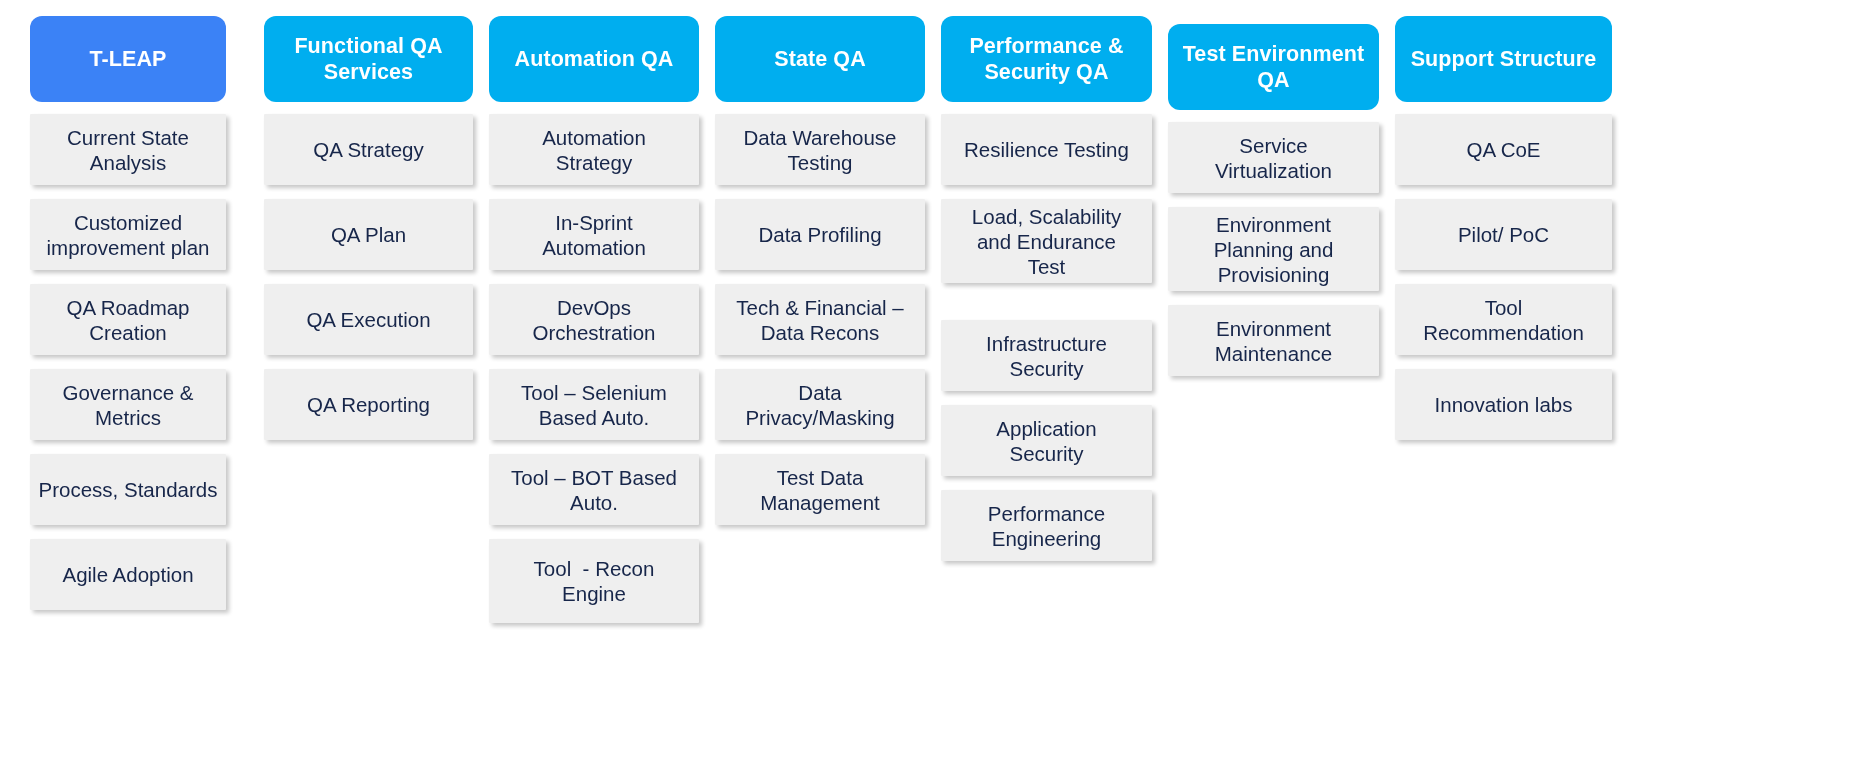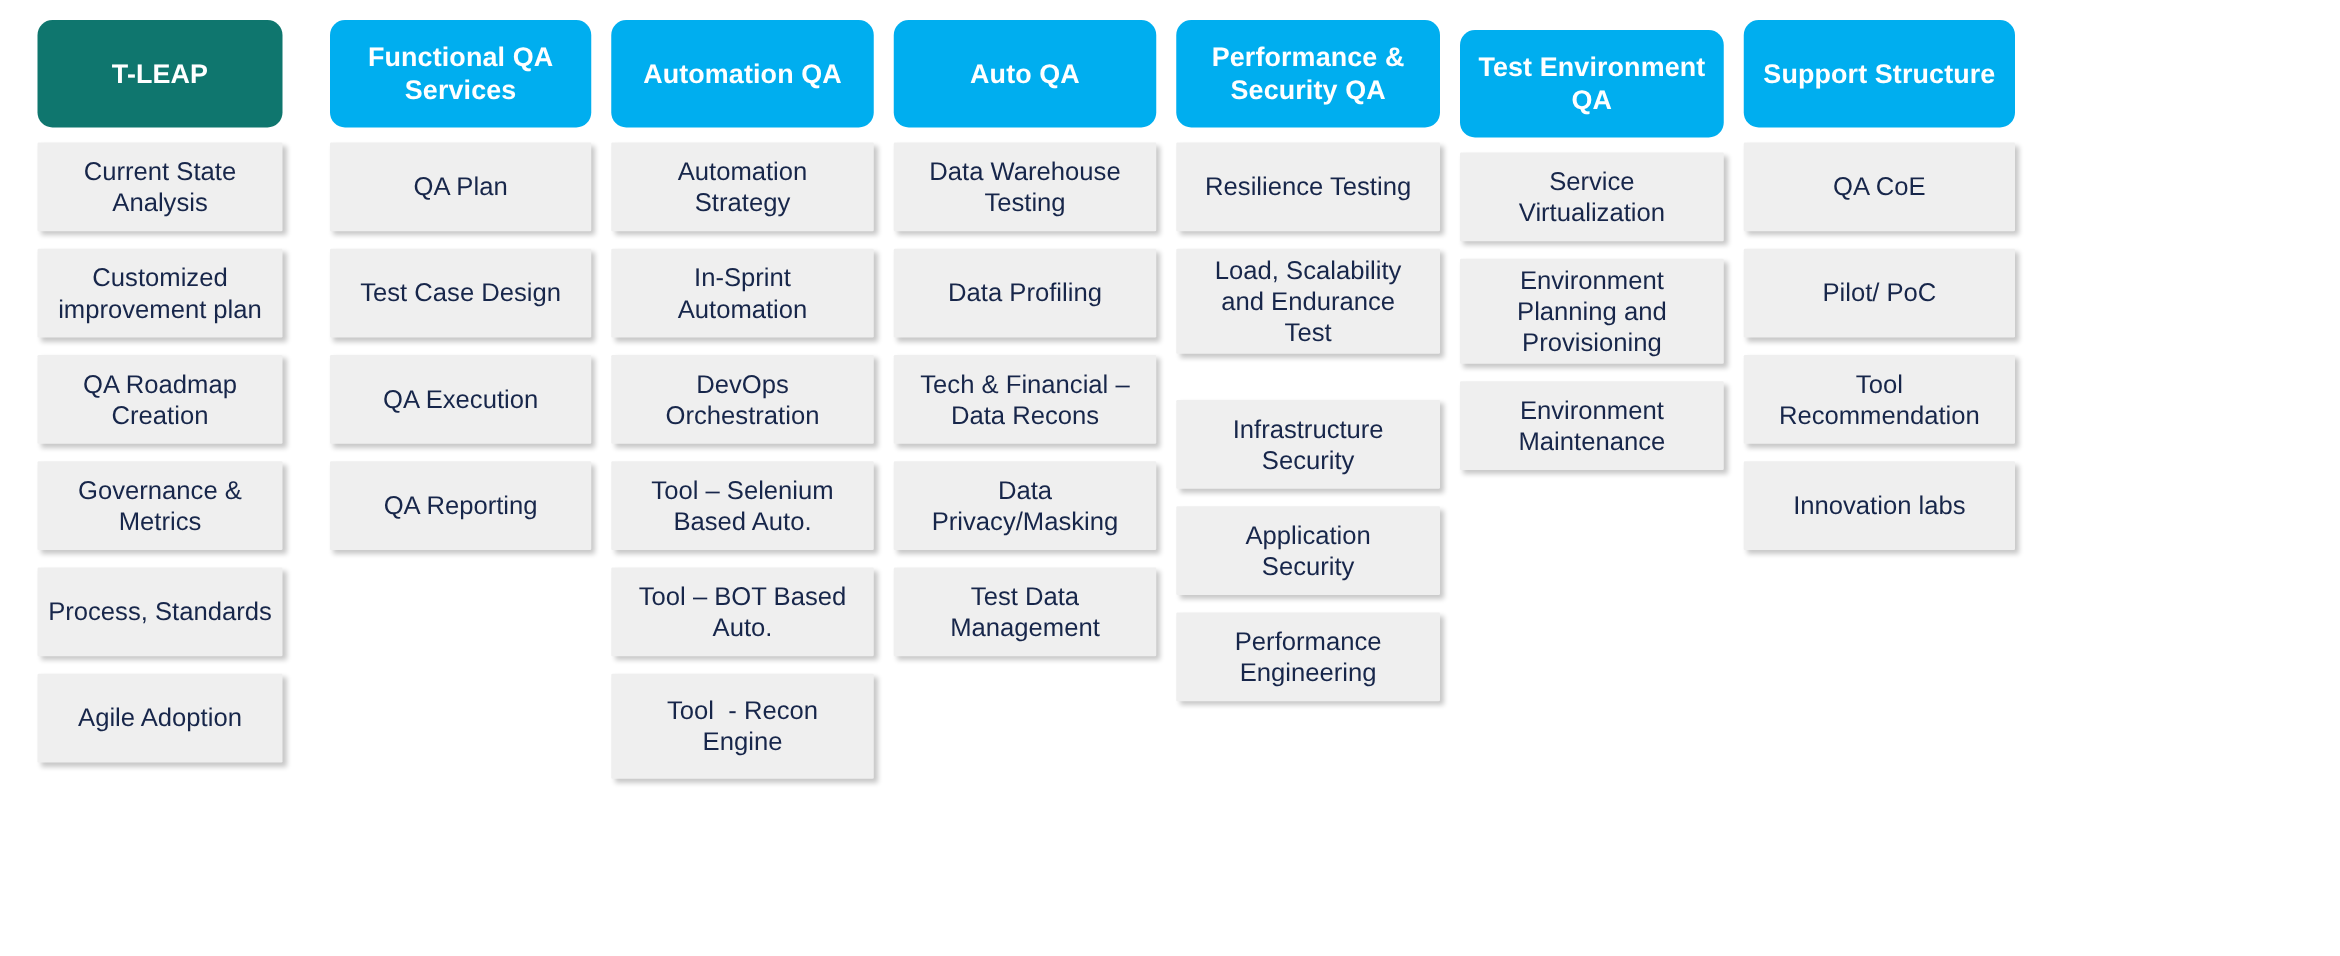--- a/index.html
+++ b/index.html
@@ -79,21 +79,21 @@
   }
   .cell .ctext { display: block; width: 100%; white-space: pre-wrap; }
   .cell.tall { height: 84px; }
 </style>
 </head>
 <body>
 
 <div id="board">
 
   <div class="column col-0">
-    <div class="header-card" style="background: #0f766e;">
+    <div class="header-card" style="background: #3b82f6;">
       <span class="htext">T-LEAP</span>
     </div>
     <div class="cell" style="background: rgb(239, 239, 239); color: rgb(23, 38, 74);">
         <span class="ctext">Current State
 Analysis</span>
       </div>
     <div class="cell" style="background: rgb(239, 239, 239); color: rgb(23, 38, 74);">
         <span class="ctext">Customized
 improvement plan</span>
       </div>
@@ -112,24 +112,24 @@
         <span class="ctext">Agile Adoption</span>
       </div>
   </div>
 
   <div class="column col-1">
     <div class="header-card" style="background: rgb(0, 174, 239);">
       <span class="htext">Functional QA
 Services</span>
     </div>
     <div class="cell" style="background: rgb(239, 239, 239); color: rgb(23, 38, 74);">
+        <span class="ctext">QA Strategy</span>
+      </div>
+    <div class="cell" style="background: rgb(239, 239, 239); color: rgb(23, 38, 74);">
         <span class="ctext">QA Plan</span>
-      </div>
-    <div class="cell" style="background: rgb(239, 239, 239); color: rgb(23, 38, 74);">
-        <span class="ctext">Test Case Design</span>
       </div>
     <div class="cell" style="background: rgb(239, 239, 239); color: rgb(23, 38, 74);">
         <span class="ctext">QA Execution</span>
       </div>
     <div class="cell" style="background: rgb(239, 239, 239); color: rgb(23, 38, 74);">
         <span class="ctext">QA Reporting</span>
       </div>
   </div>
 
   <div class="column col-2">
@@ -158,21 +158,21 @@
 Auto.</span>
       </div>
     <div class="cell tall" style="background: rgb(239, 239, 239); color: rgb(23, 38, 74);">
         <span class="ctext">Tool  - Recon
 Engine</span>
       </div>
   </div>
 
   <div class="column col-3">
     <div class="header-card" style="background: rgb(0, 174, 239);">
-      <span class="htext">Auto QA</span>
+      <span class="htext">State QA</span>
     </div>
     <div class="cell" style="background: rgb(239, 239, 239); color: rgb(23, 38, 74);">
         <span class="ctext">Data Warehouse
 Testing</span>
       </div>
     <div class="cell" style="background: rgb(239, 239, 239); color: rgb(23, 38, 74);">
         <span class="ctext">Data Profiling</span>
       </div>
     <div class="cell" style="background: rgb(239, 239, 239); color: rgb(23, 38, 74);">
         <span class="ctext">Tech &amp; Financial –

